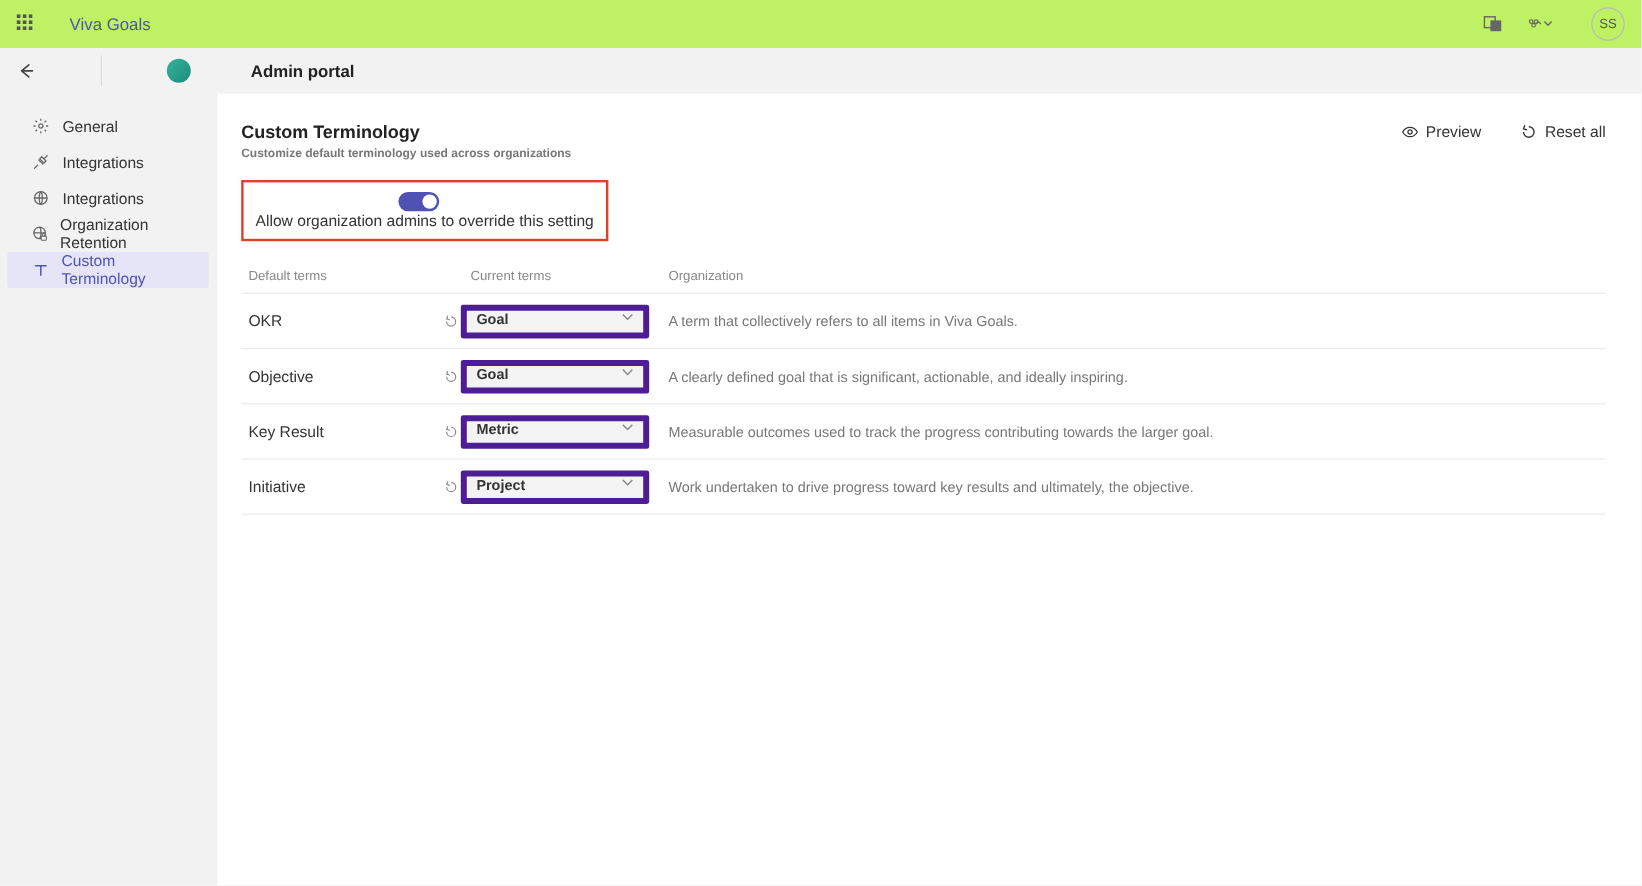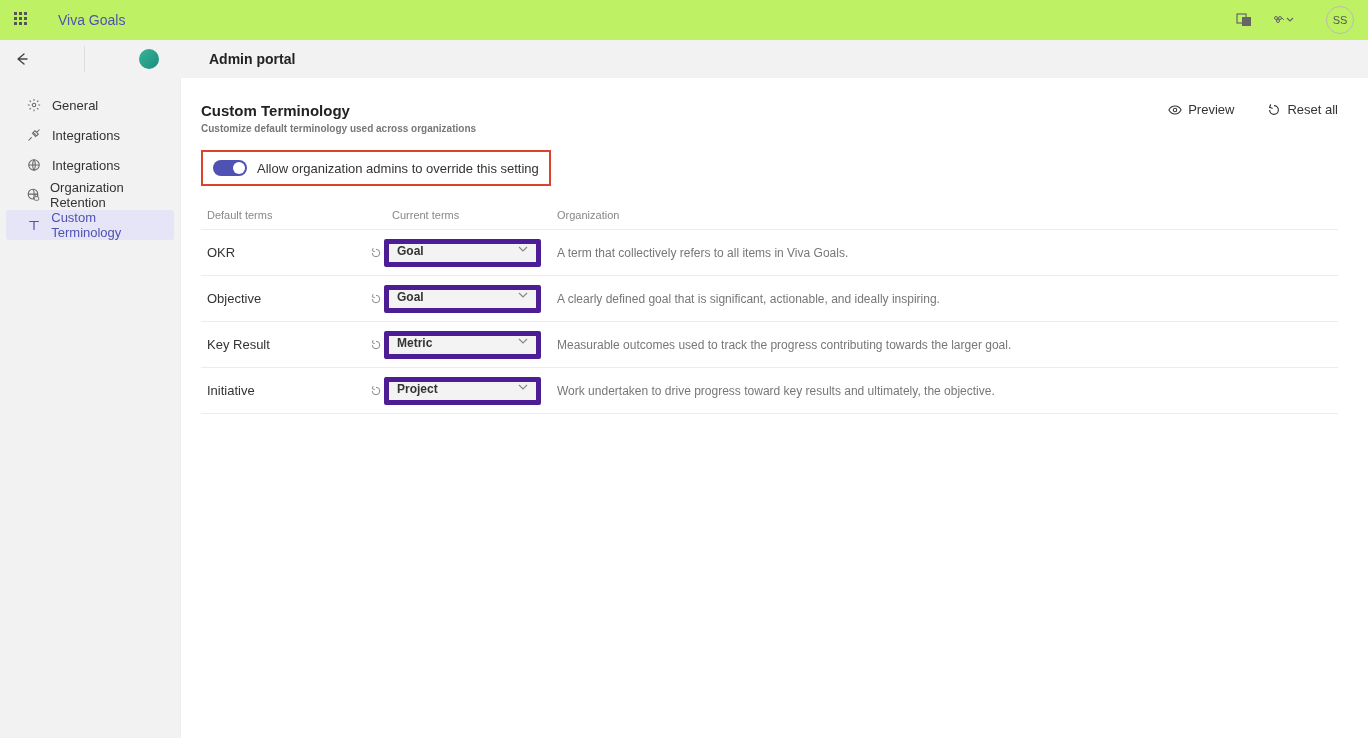--- a/index.html
+++ b/index.html
@@ -33,21 +33,21 @@
   
   .main { flex: 1; background: #fff; padding: 24px 30px 0 20px; overflow-y:auto; border-left:1px solid #eee; }
   .main-header { display: flex; align-items: flex-start; }
   .page-title { font-size: 15px; font-weight: 700; color: #222; }
   .page-subtitle { font-size: 10px; color: #777; margin-top: 4px; font-weight: bold; }
   .header-actions { margin-left: auto; display: flex; gap: 33px; }
   .action-btn { display: flex; align-items: center; font-size: 13px; color: #333; cursor: pointer; }
   .action-btn svg { margin-right: 6px; }
 
   
-  .toggle-wrap { margin-top: 16px; border: 2px solid #d8432a; padding: 8px 10px; display: inline-flex; align-items: center; }
+  .toggle-wrap { margin-top: 16px; border: 2px solid #d8432a; padding: 8px 10px; display: inline-flex; align-items: center; flex-direction: column; }
   .toggle { width: 34px; height: 16px; background: #4f52b2; border-radius: 8px; position: relative; margin-right: 10px; cursor:pointer; }
   .toggle::after { content: ""; position: absolute; right: 2px; top: 2px; width: 12px; height: 12px; background: #fff; border-radius: 50%; }
   .toggle-label { font-size: 13px; color: #333; }
 
   
   .terms-table { margin-top: 14px; }
   .terms-header, .terms-row { display: flex; align-items: center; border-bottom: 1px solid #ececec; }
   .terms-header { height: 30px; font-size: 11px; color: #888; }
   .terms-row { height: 46px; }
   .col-default { width: 165px; font-size: 13px; color: #333; padding-left: 6px; }

